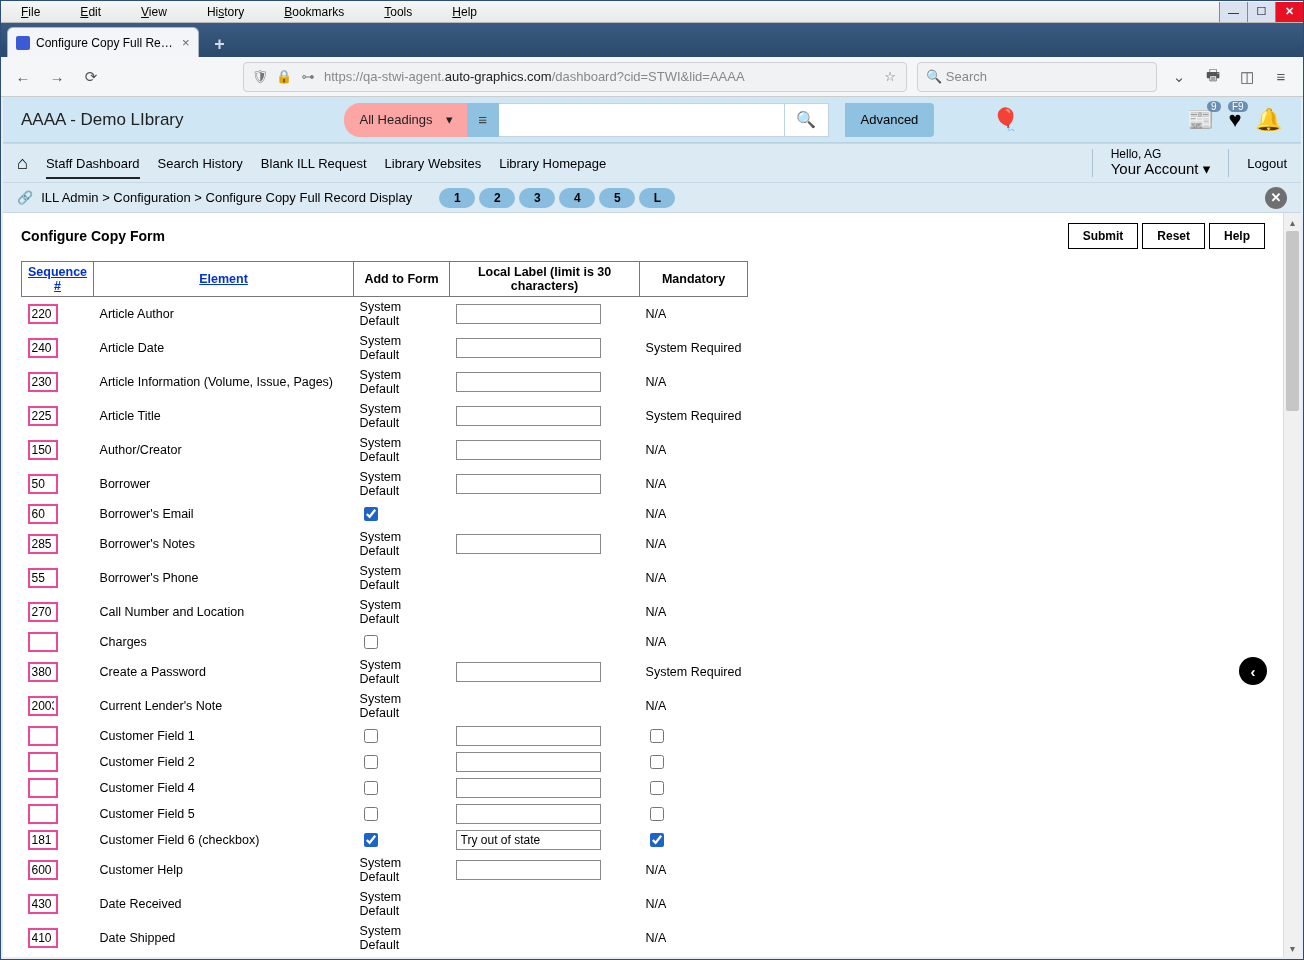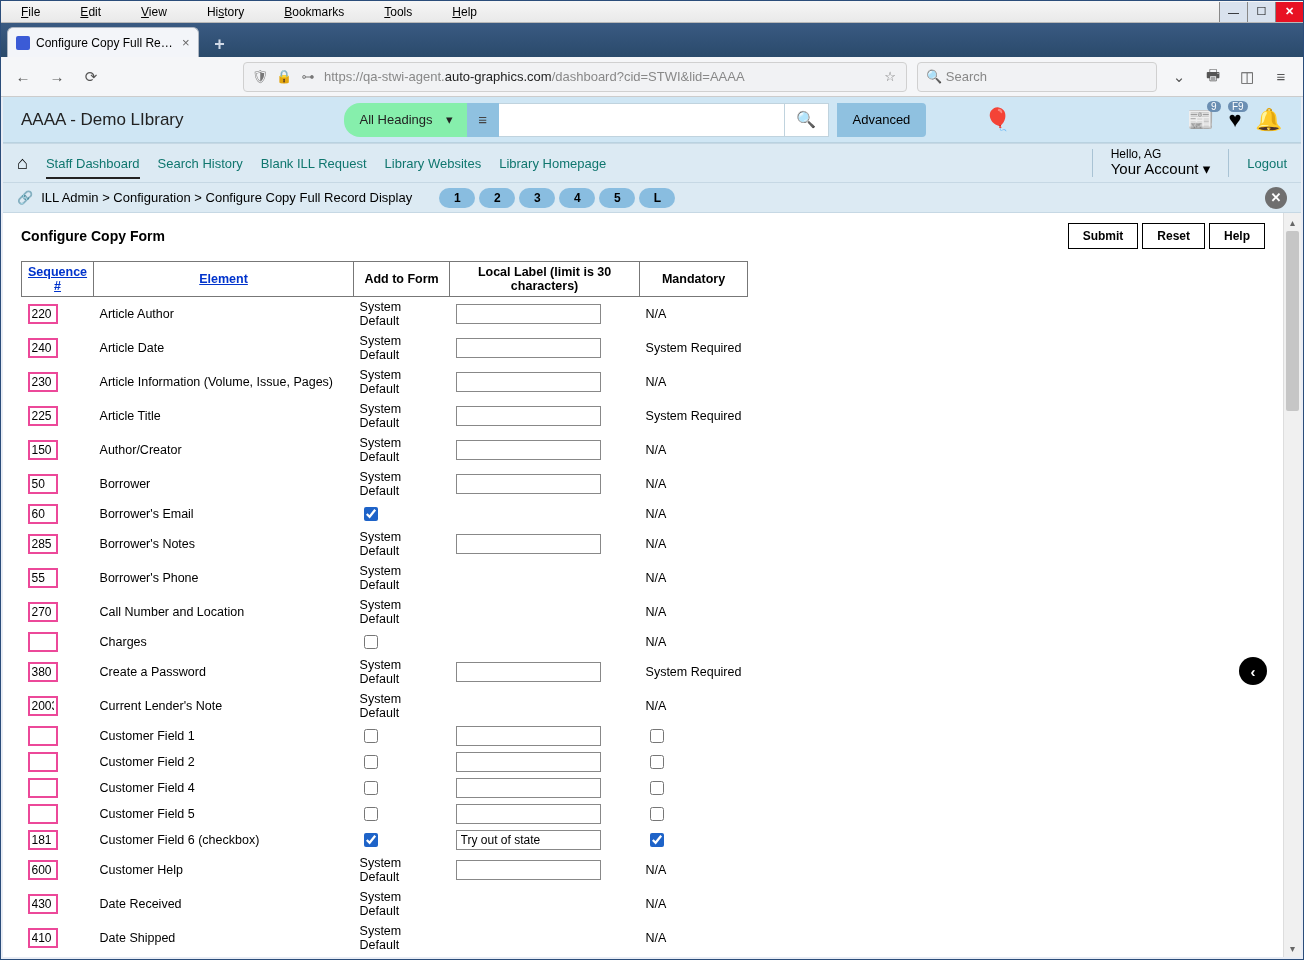--- a/index.html
+++ b/index.html
@@ -22,32 +22,32 @@
   .toolbar{height:40px;background:#f5f6f8;border-bottom:1px solid #ccc;display:flex;align-items:center;padding:0 10px;gap:10px}
   .tbtn{width:24px;height:24px;display:flex;align-items:center;justify-content:center;color:#555;font-size:15px;cursor:pointer}
   .url{flex:1;height:30px;border:1px solid #d0d0d0;border-radius:4px;display:flex;align-items:center;padding:0 8px;background:#f1f2f4;gap:8px;font-size:13px;color:#888}
   .url .host{color:#222}
   .urlicon{width:16px;text-align:center;color:#777}
   .fxsearch{width:240px;height:30px;border:1px solid #d0d0d0;border-radius:4px;background:#f1f2f4;display:flex;align-items:center;padding:0 8px;color:#888;font-size:13px}
   .viewport{position:absolute;top:96px;bottom:2px;left:2px;right:2px;background:#fff;overflow:hidden}
   .apphdr{background:#cfe6f4;height:46px;display:flex;align-items:center;padding:0 18px;border-bottom:1px solid #b9d2e0}
   .brand{font-size:17px;color:#222}
   .searcharea{margin-left:160px;display:flex;align-items:center;height:34px}
-  .headsel{height:34px;background:#86efac;border:none;border-radius:16px 0 0 16px;padding:0 34px 0 16px;color:#222;font-size:13px;display:flex;align-items:center;position:relative;cursor:pointer}
+  .headsel{height:34px;background:#fca5a5;border:none;border-radius:16px 0 0 16px;padding:0 34px 0 16px;color:#222;font-size:13px;display:flex;align-items:center;position:relative;cursor:pointer}
   .headsel:after{content:"▾";position:absolute;right:14px}
   .circlebtn{width:32px;height:34px;background:#8fc1e0;display:flex;align-items:center;justify-content:center;color:#444;font-size:15px;border-radius:0}
   .searchinput{width:286px;height:34px;border:1px solid #c0d3de;border-left:none;background:#fff;padding:0 8px;font-size:13px}
   .searchgo{width:44px;height:34px;background:#fff;border:1px solid #c0d3de;border-left:none;display:flex;align-items:center;justify-content:center;color:#2b87bb;font-size:16px;cursor:pointer}
-  .adv{height:34px;padding:0 16px;background:#8fc1e0;border:none;font-size:13px;border-radius:0 4px 4px 0;margin-left:8px;cursor:pointer}
+  .adv{height:34px;padding:0 16px;background:#8fc1e0;border:none;font-size:13px;border-radius:0 4px 4px 0;margin-left:16px;cursor:pointer}
   .balloon{margin-left:58px;font-size:22px}
   .hdricons{margin-left:auto;display:flex;align-items:center;gap:14px;font-size:22px}
   .badge{position:relative}
   .badge sup{position:absolute;top:-6px;right:-6px;background:#6b8fb3;color:#fff;border-radius:8px;font-size:10px;padding:0 4px}
   .navrow{height:40px;background:#dceaf3;border-top:1px solid #c6d8e4;border-bottom:1px solid #c6d8e4;display:flex;align-items:center;padding:0 14px;gap:18px;font-size:13px}
-  .navrow a{color:#0f766e;text-decoration:none;cursor:pointer}
+  .navrow a{color:#000000;text-decoration:none;cursor:pointer}
   .navrow .home{font-size:18px}
   .navrow .active{border-bottom:2px solid #222;padding-bottom:6px;margin-bottom:-8px}
   .acct{margin-left:auto;display:flex;align-items:center;gap:18px}
   .hello{line-height:1.1;font-size:12px}
   .hello .big{font-size:15px}
   .crumbrow{height:30px;background:#dceaf3;display:flex;align-items:center;padding:0 14px;font-size:13px;gap:8px;border-bottom:1px solid #c6d8e4}
   .pagerpill{background:#89bde0;color:#000;width:36px;height:20px;border-radius:10px;display:inline-flex;align-items:center;justify-content:center;font-size:12px;font-weight:bold;margin-left:4px;cursor:pointer}
   .closecircle{margin-left:auto;width:22px;height:22px;border-radius:50%;background:#6f6f6f;color:#fff;display:flex;align-items:center;justify-content:center;font-size:13px;font-weight:bold;cursor:pointer}
   .content{position:absolute;top:116px;bottom:0;left:0;right:18px;overflow:auto;padding:10px 18px}
   .formhdr{display:flex;align-items:center;margin-bottom:12px}

